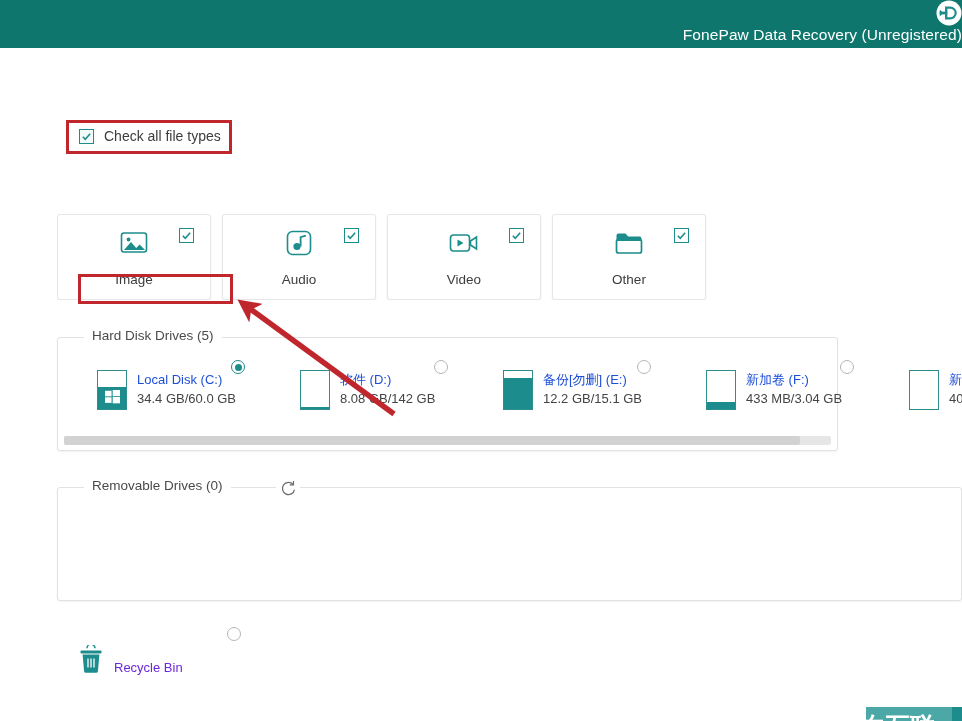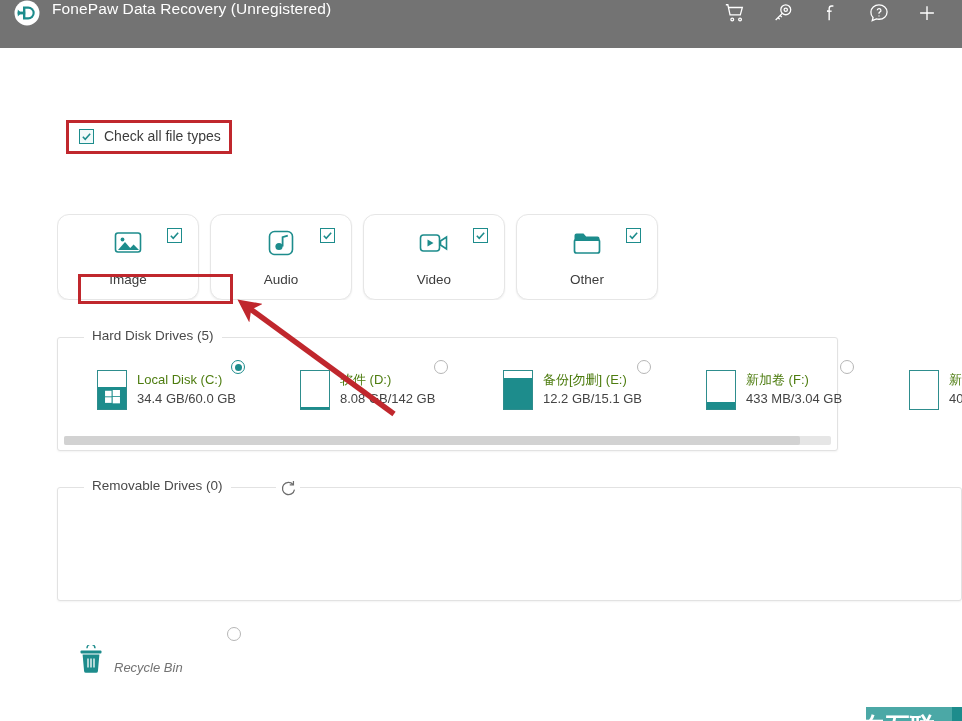--- a/index.html
+++ b/index.html
@@ -7,22 +7,22 @@
     width: 962px; height: 721px;
     overflow: hidden;
     background: #ffffff;
     font-family: "Liberation Sans", sans-serif;
   }
   #app { position: relative; width: 962px; height: 721px; background:#fff; }
 
   
   .titlebar {
     position: absolute; left:0; top:0; width:962px; height:48px;
-    background:#737373;
-    display:flex; align-items:flex-start;
+    background:#0f766e;
+    display:flex; align-items:flex-end;flex-direction:column;
   }
   .brand-logo {
     width:26px; height:26px; margin-left:14px; flex:none;
     position:relative;
   }
   .brand-logo svg { display:block; }
   .app-title {
     color:#ffffff; font-size:15.5px; margin-left:12px;
     letter-spacing:.1px; white-space:nowrap;
   }
@@ -62,22 +62,22 @@
   }
   #anno-checkall { left:66px; top:120px; width:166px; height:34px; }
   #anno-hdd      { left:78px; top:274px; width:155px; height:30px; }
 
   
   .filetype-strip {
     position:absolute; left:57px; top:166px; width:905px; height:86px;
     display:flex; gap:11px; overflow:hidden;
   }
   .ft-card {
-    width:142px; height:86px; flex:none;
-    background:#ffffff; border:1px solid #e6e6e6; border-radius:12px;
+    width:154px; height:86px; flex:none;
+    background:#ffffff; border:1px solid #e6e6e6; border-radius:3px;
     box-shadow:0 1px 2px rgba(0,0,0,.07);
     position:relative; cursor:pointer;
   }
   .ft-icon {
     position:absolute; left:50%; top:13px; transform:translateX(-50%);
     width:34px; height:30px; display:flex; align-items:center; justify-content:center;
     color:#1d8c8c;
   }
   .ft-cb {
     position:absolute; right:16px; top:13px;
@@ -131,21 +131,21 @@
   }
   .drive-icon {
     position:absolute; left:14px; top:32px; width:30px; height:40px;
     border:1px solid #2e8d8d; background:#fff; overflow:hidden;
   }
   .drive-fill {
     position:absolute; left:0; right:0; bottom:0; background:#1d8c8c;
   }
   .win-badge { position:absolute; left:7px; bottom:5px; width:15px; height:14px; }
   .drive-text { position:absolute; left:54px; top:32px; }
-  .drive-name { font-size:13px; color:#4d7c0f; white-space:nowrap; line-height:18px; }
+  .drive-name { font-size:13px; color:#1d4ed8; white-space:nowrap; line-height:18px; }
   .drive-size { font-size:13px; color:#444; white-space:nowrap; line-height:18px; }
 
   
   .hscroll {
     position:absolute; left:6px; right:6px; bottom:5px; height:9px;
     background:#e6e6e6; border-radius:2px; cursor:pointer;
   }
   .hscroll-thumb {
     position:absolute; left:0; top:0; height:9px; width:736px;
     background:#d2d2d2; border-radius:2px;
@@ -153,21 +153,21 @@
 
   
   .recycle {
     position:absolute; left:70px; top:575px; width:230px; height:60px; cursor:pointer;
   }
   .recycle-radio {
     position:absolute; left:157px; top:4px; width:14px; height:14px;
     border-radius:50%; border:1px solid #b6b6b6; background:#fff;
   }
   .recycle-icon { position:absolute; left:8px; top:22px; width:26px; height:30px; color:#1d8c8c; }
-  .recycle-label { position:absolute; left:44px; top:37px; font-size:13px; color:#737373;font-style:italic; }
+  .recycle-label { position:absolute; left:44px; top:37px; font-size:13px; color:#6d28d9; }
 
   
   .scan-btn {
     position:absolute; left:880px; top:659px; width:104px; height:38px;
     background:#1d8c8c; border-radius:3px; color:#fff;
     font-size:15px; display:flex; align-items:center; justify-content:center;
     cursor:pointer; letter-spacing:.3px;
   }
   .watermark {
     position:absolute; left:866px; top:659px; width:86px; height:38px;

